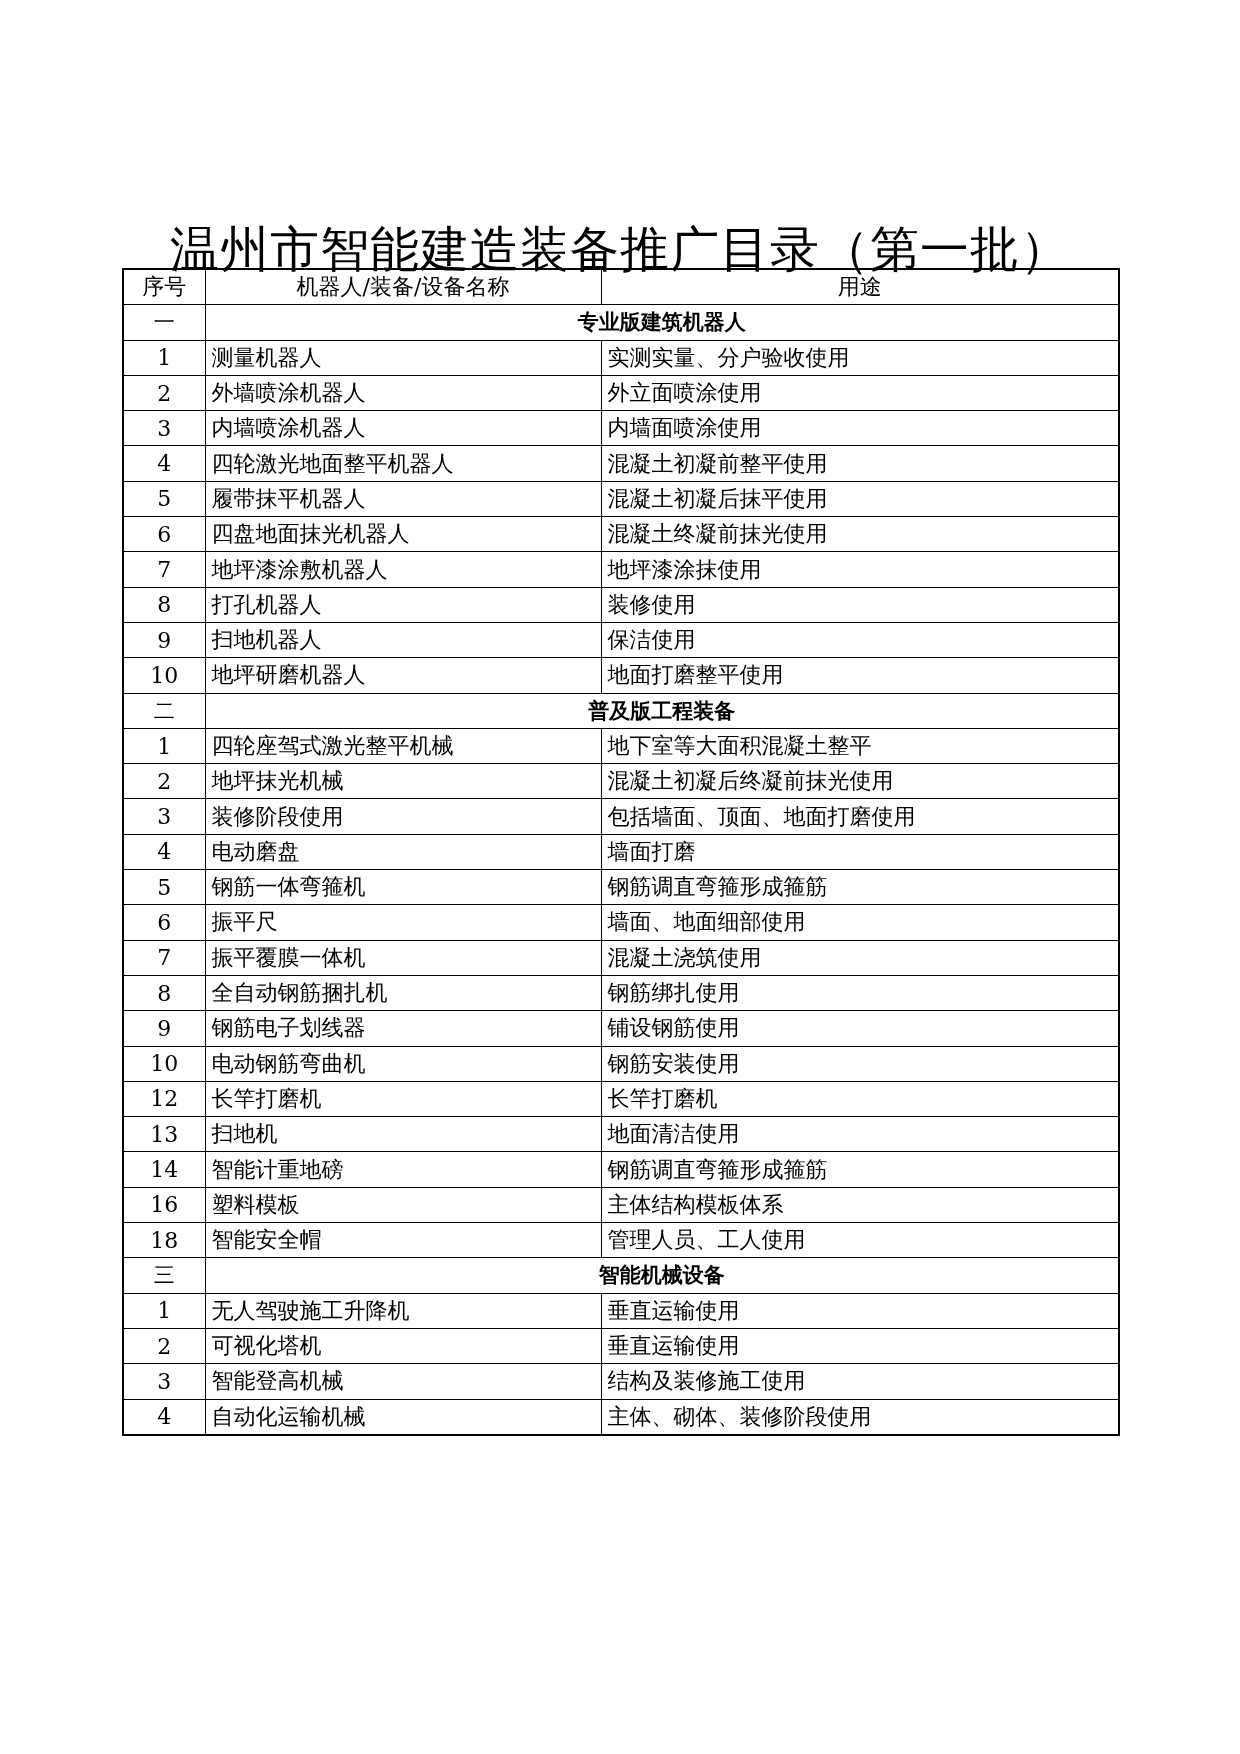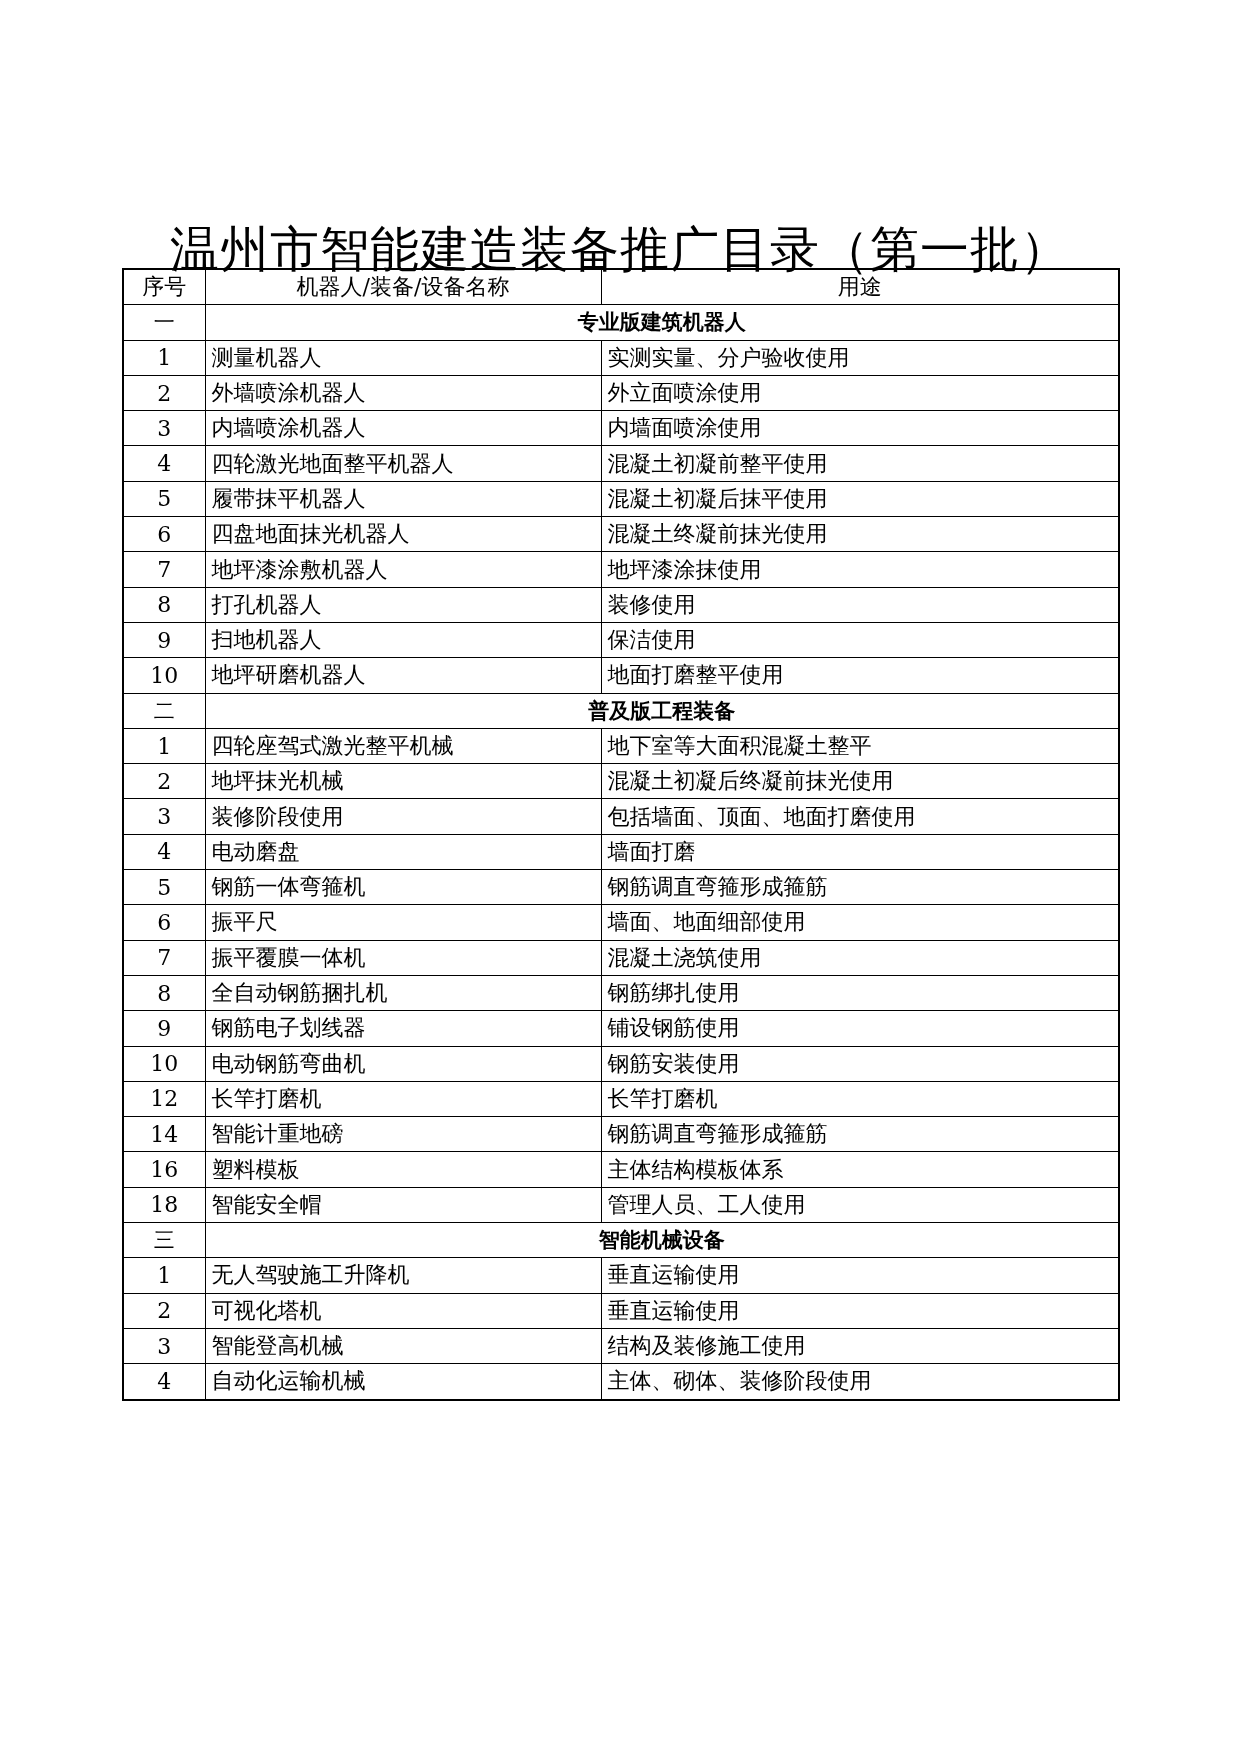--- a/index.html
+++ b/index.html
@@ -151,20 +151,25 @@
         <td class="no">10</td>
         <td class="name">电动钢筋弯曲机</td>
         <td class="use">钢筋安装使用</td>
       </tr>
       <tr>
         <td class="no">12</td>
         <td class="name">长竿打磨机</td>
         <td class="use">长竿打磨机</td>
       </tr>
       <tr>
+        <td class="no">13</td>
+        <td class="name">扫地机</td>
+        <td class="use">地面清洁使用</td>
+      </tr>
+      <tr>
         <td class="no">14</td>
         <td class="name">智能计重地磅</td>
         <td class="use">钢筋调直弯箍形成箍筋</td>
       </tr>
       <tr>
         <td class="no">16</td>
         <td class="name">塑料模板</td>
         <td class="use">主体结构模板体系</td>
       </tr>
       <tr>

